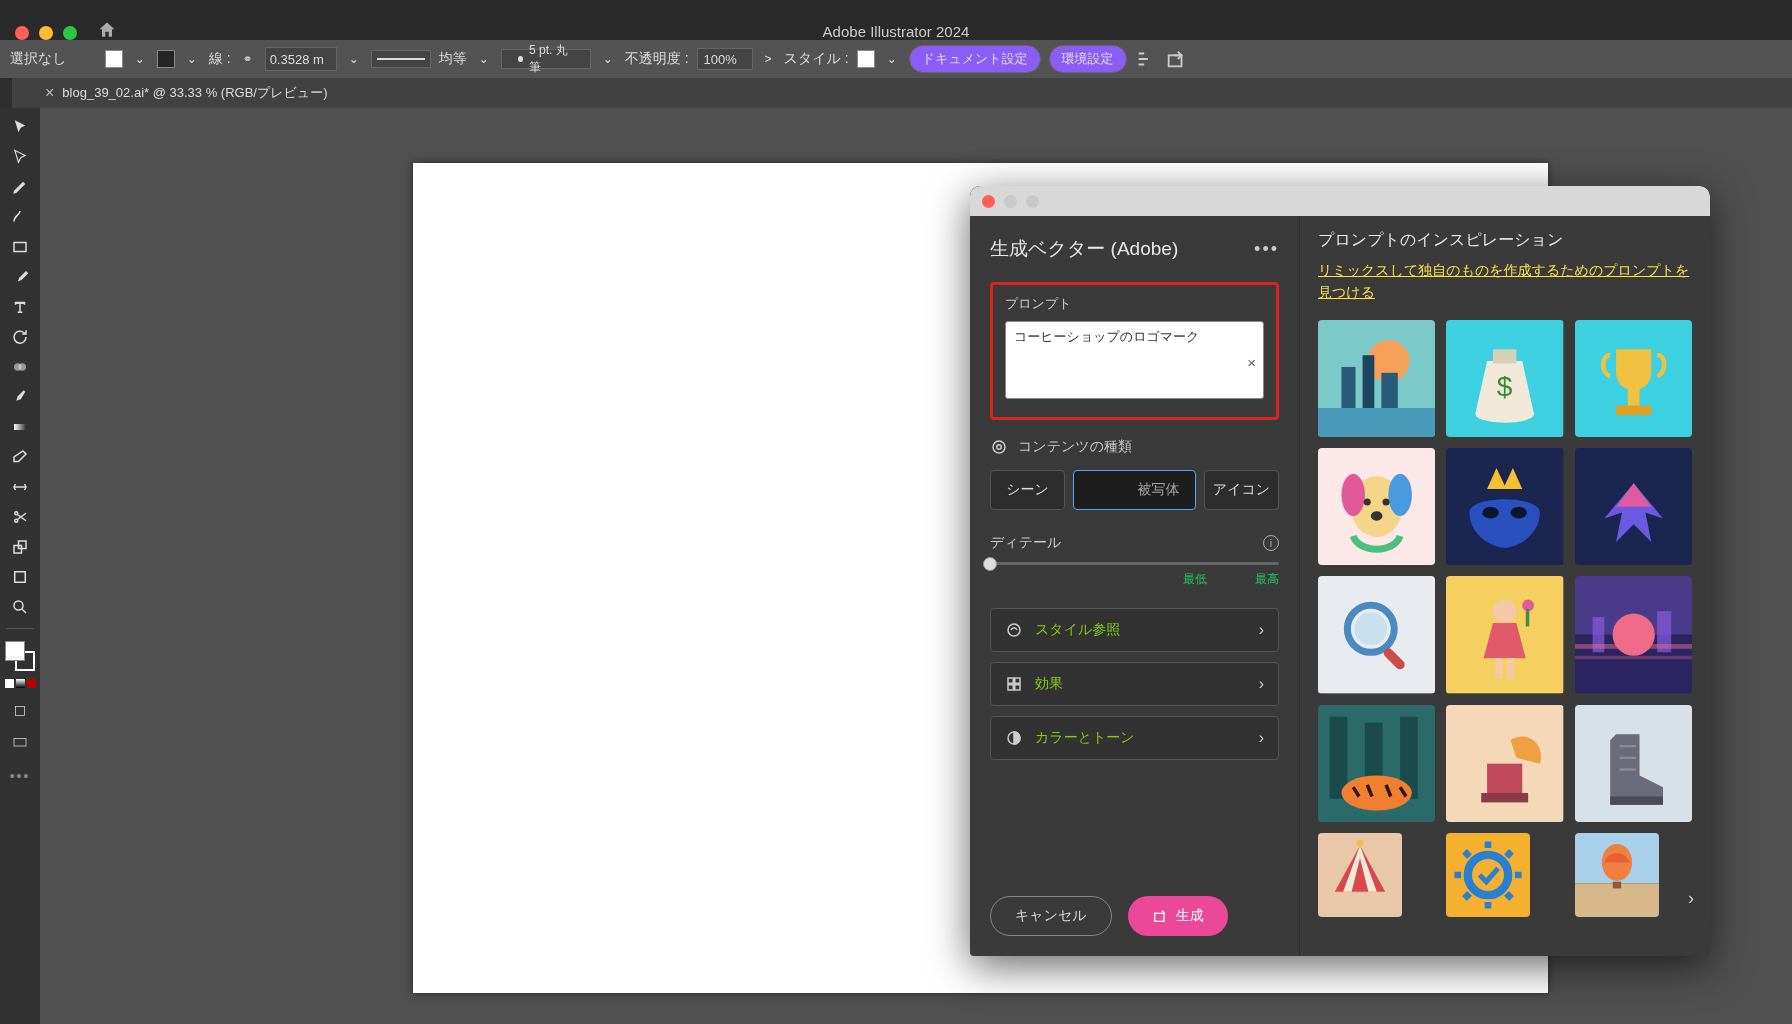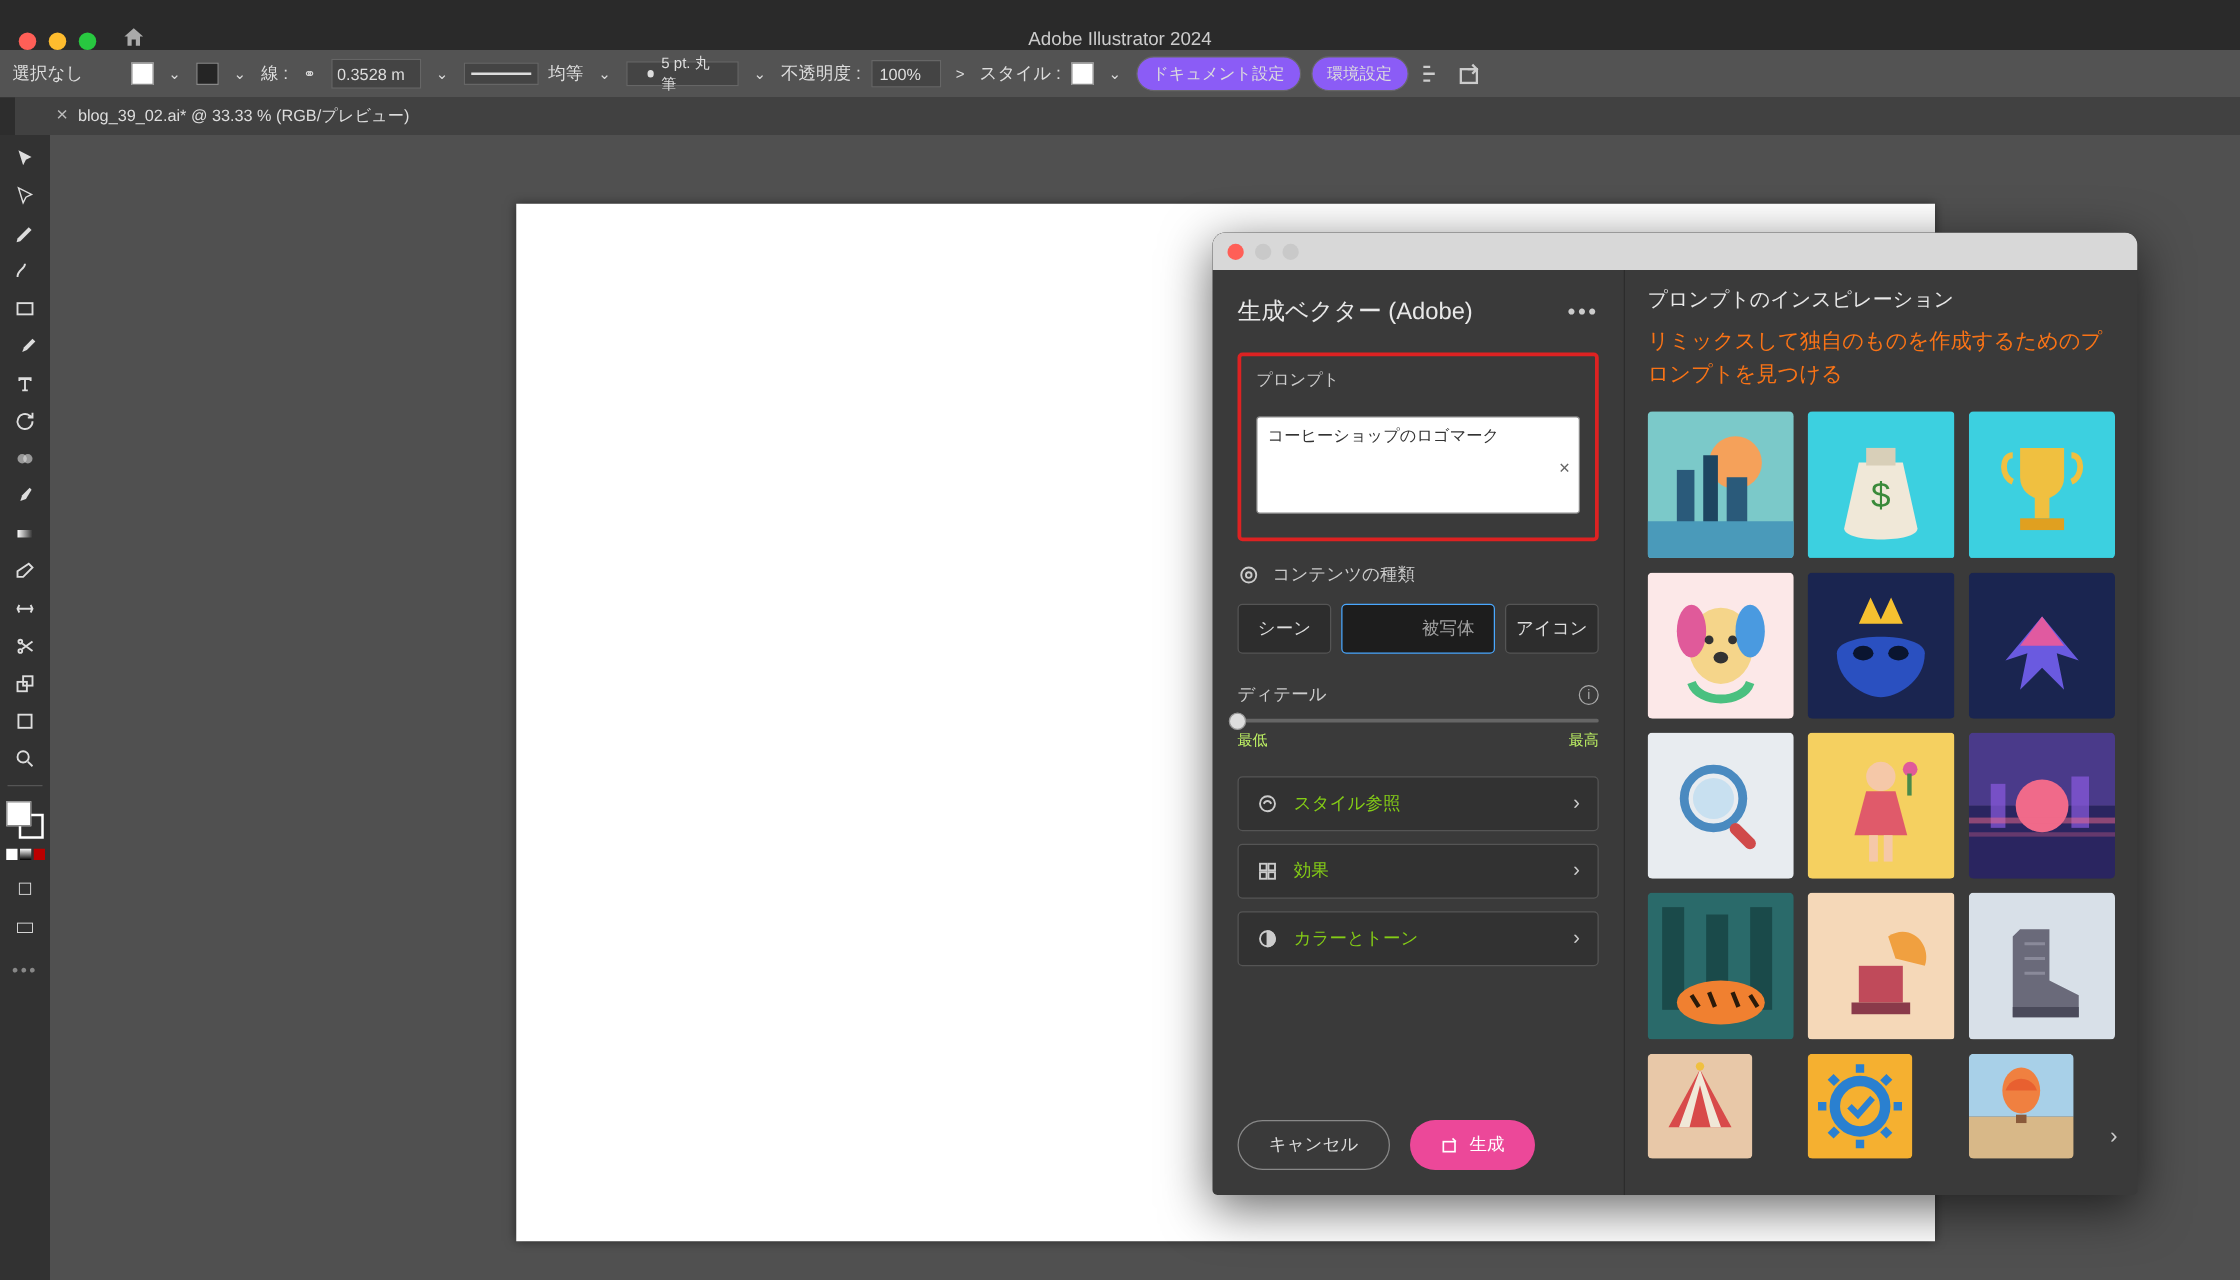--- a/index.html
+++ b/index.html
@@ -63,49 +63,49 @@
 .ptl-grey { background: #c9c9c9; }
 .panel-body { flex: 1; display: flex; }
 .panel-left { width: 330px; padding: 20px 20px 20px 20px; display: flex; flex-direction: column; border-right: 1px solid #2c2c2c; }
 .panel-right { flex: 1; padding: 14px 18px; overflow: hidden; }
 
 .pl-header { display: flex; justify-content: space-between; align-items: center; margin-bottom: 20px; }
 .pl-title { color: #e8e8e8; font-size: 19px; font-weight: 500; }
 .pl-menu { color: #ccc; font-size: 18px; letter-spacing: 2px; cursor: pointer; }
 
 .prompt-block { border: 3px solid #d22; border-radius: 4px; padding: 10px 12px 14px 12px; margin-bottom: 18px; }
-.prompt-label { color: #ccc; font-size: 13px; margin-bottom: 20px; }
+.prompt-label { color: #ccc; font-size: 13px; margin-bottom: 8px; }
 .prompt-input-wrap { position: relative; }
 .prompt-input { width: 100%; height: 78px; background: #fff; border: 1px solid #888; border-radius: 3px; padding: 6px 24px 6px 8px; font-size: 13px; color: #333; resize: none; font-family: inherit; }
 .prompt-clear { position: absolute; right: 8px; top: 50%; transform: translateY(-50%); color: #666; font-size: 15px; cursor: pointer; }
 
 .section-row { display: flex; align-items: center; gap: 10px; color: #ccc; font-size: 14px; margin-bottom: 14px; }
 .section-icon { width: 18px; height: 18px; }
 
 .content-type-row { display: flex; gap: 8px; margin-bottom: 24px; }
 .ct-btn { flex: 1; background: #2d2d2d; border: 1px solid #555; color: #ddd; padding: 10px 0; font-size: 14px; border-radius: 4px; cursor: pointer; text-align: center; }
 .ct-btn.active { background: #1d1d1d; color: #a3a3a3; border-color: #4aa8ff; padding-left: 48px; }
 
 .detail-label-row { display: flex; justify-content: space-between; align-items: center; color: #ccc; font-size: 14px; margin-bottom: 10px; }
 .info-icon { width: 16px; height: 16px; border: 1.5px solid #aaa; border-radius: 50%; display: flex; align-items: center; justify-content: center; font-size: 11px; color: #aaa; }
 .slider-track { width: 100%; height: 3px; background: #666; border-radius: 2px; position: relative; margin-bottom: 6px; }
 .slider-thumb { position: absolute; left: 0; top: 50%; transform: translate(-50%,-50%); width: 14px; height: 14px; border-radius: 50%; background: #ddd; border: 1px solid #999; }
-.slider-labels { display: flex; justify-content: space-between; color: #bef264; font-size: 12px; margin-bottom: 20px; gap: 48px; }
+.slider-labels { display: flex; justify-content: flex-end; color: #22c55e; font-size: 12px; margin-bottom: 20px; gap: 48px; }
 
 .expand-row { display: flex; align-items: center; justify-content: space-between; background: #323232; border: 1px solid #555; border-radius: 4px; padding: 12px 14px; margin-bottom: 10px; cursor: pointer; }
 .expand-left { display: flex; align-items: center; gap: 12px; color: #84cc16; font-size: 14px; }
 .expand-icon { width: 18px; height: 18px; }
 .chevron { color: #ccc; font-size: 16px; }
 
 .panel-footer { display: flex; justify-content: flex-start; gap: 16px; margin-top: auto; padding-top: 20px; }
 .btn-cancel { background: transparent; border: 1px solid #888; color: #ddd; padding: 10px 24px; border-radius: 24px; font-size: 14px; cursor: pointer; }
 .btn-generate { background: #ec4899; border: none; color: #fff; padding: 10px 24px; border-radius: 24px; font-size: 14px; cursor: pointer; display: flex; align-items: center; gap: 8px; }
 
 .pr-title { color: #e8e8e8; font-size: 16px; font-weight: 500; margin-bottom: 8px; }
-.pr-sub { color: #f97316; font-size: 17px; line-height: 1.6; margin-bottom: 16px; }
+.pr-sub { color: #fde047; font-size: 14px; line-height: 1.6; margin-bottom: 16px; text-decoration: underline; }
 .thumb-grid { display: grid; grid-template-columns: repeat(3, 1fr); gap: 11px; }
 .thumb { aspect-ratio: 1; border-radius: 4px; cursor: pointer; display: flex; align-items: center; justify-content: center; overflow: hidden; position: relative; }
 .thumb svg { width: 100%; height: 100%; }
 .grid-nav { position: absolute; right: -2px; bottom: 8px; color: #ccc; font-size: 18px; }
 </style>
 </head>
 <body>
 
 <div class="titlebar">
   <div class="traffic-lights">

